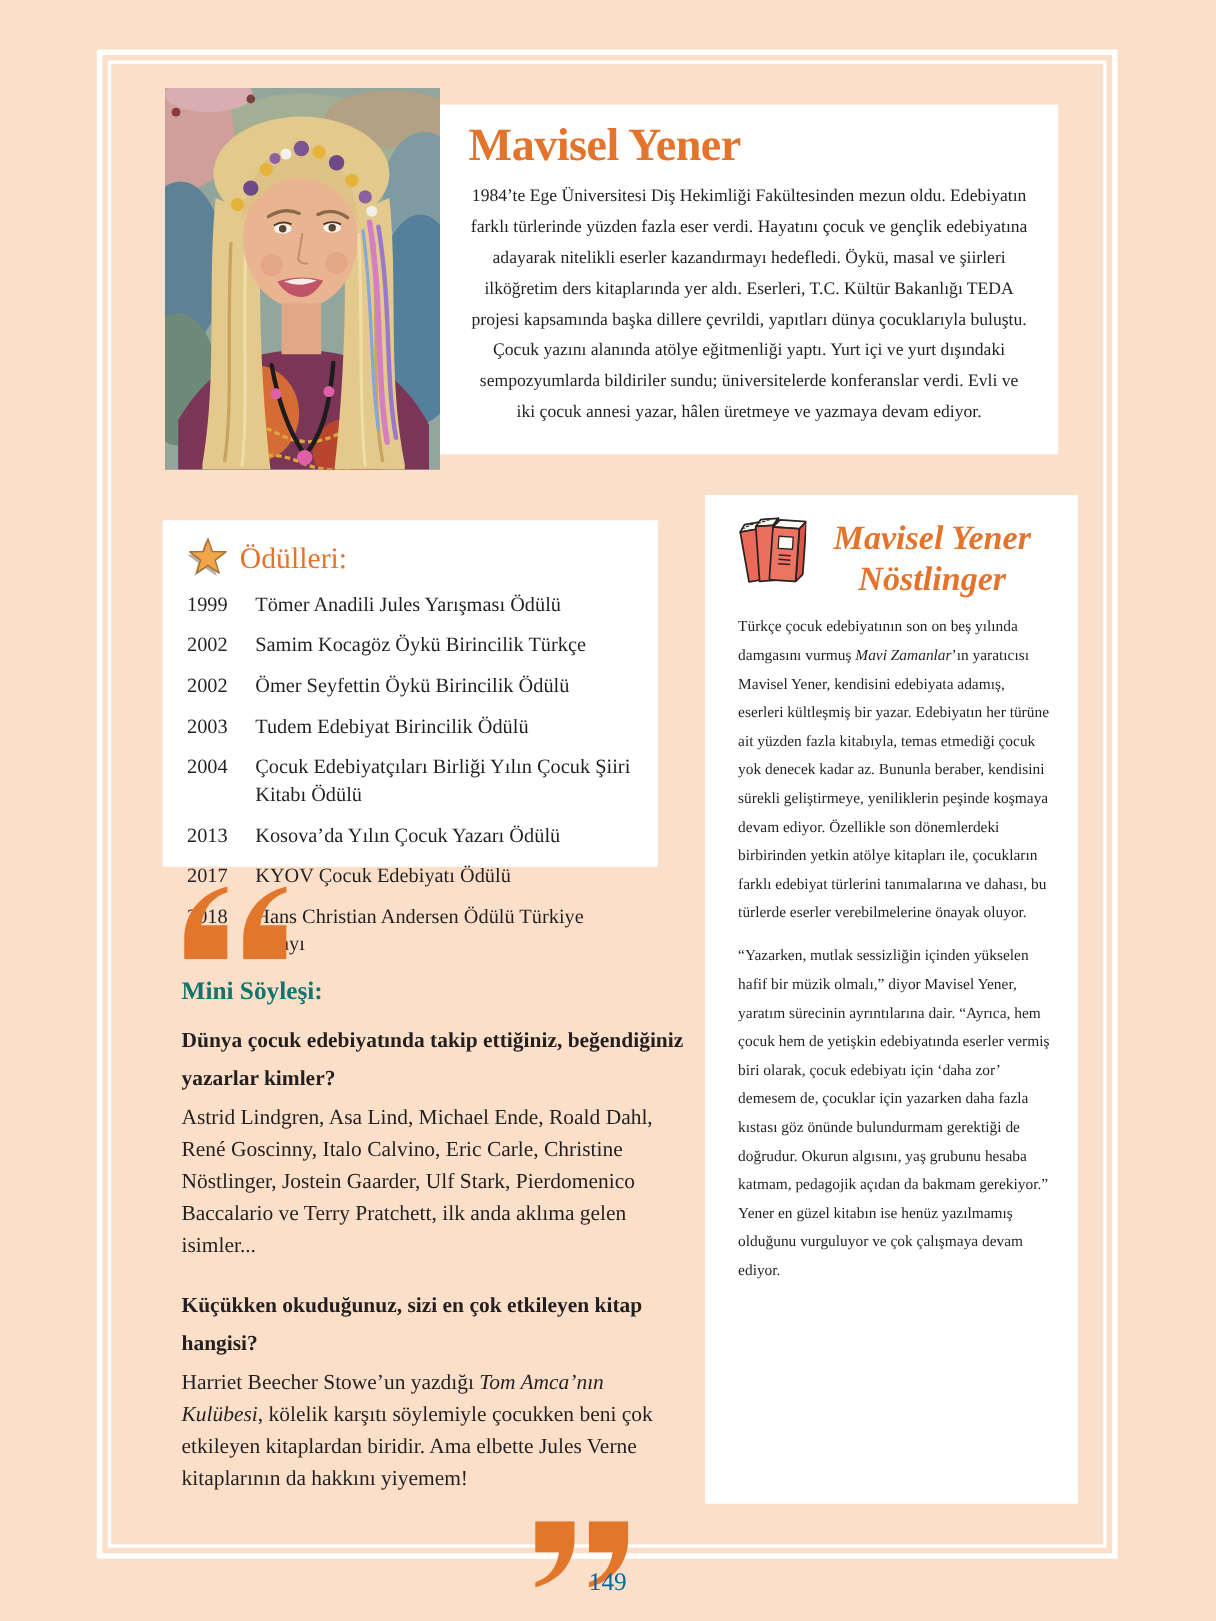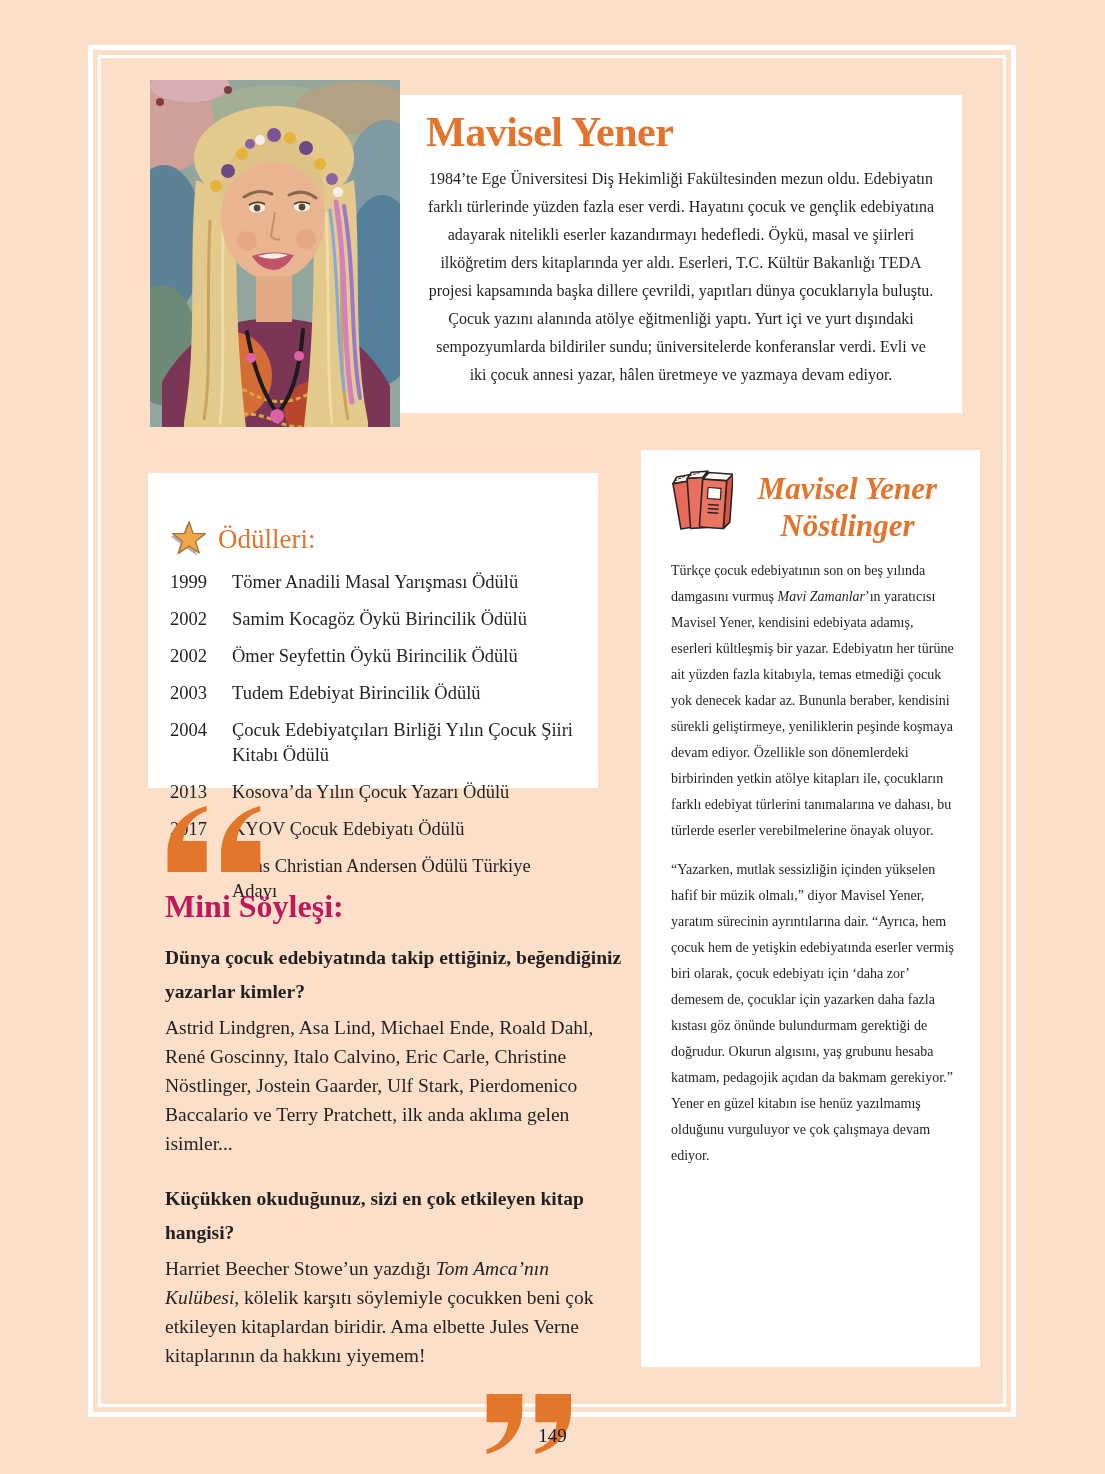--- a/index.html
+++ b/index.html
@@ -39,34 +39,34 @@
     position:absolute; left:150px; top:80px; width:250px; height:347px;
     overflow:hidden; background:#93a69e;
   }
   .photo svg { display:block; }
 
   
   .awards-box {
     position:absolute; left:148px; top:473px; width:450px; height:315px;
     background:#ffffff; padding:15px 18px 0 22px;
   }
-  .awards-header { display:flex; align-items:center; gap:10px; margin-bottom:12px;margin-top:32px; }
+  .awards-header { display:flex; align-items:center; gap:10px; margin-bottom:12px; }
   .awards-title { font-size:27px; color:#e4742c; font-weight:normal; }
   .awards-list { display:grid; grid-template-columns:50px 1fr; row-gap:3.5px; column-gap:0;gap:12px; }
   .award-year { font-size:18.5px; line-height:25px; }
   .award-name { font-size:18.5px; line-height:25px; padding-right:6px; }
 
   
   .interview {
     position:absolute; left:165px; top:806px; width:458px;
   }
   .quote-icon { display:block; }
   .quote-open { margin-bottom:16px; }
   .interview-title {
-    font-size:32px; font-weight:bold; color:#be185d; margin-bottom:16px;
+    font-size:23px; font-weight:bold; color:#0f766e; margin-bottom:16px;
   }
   .qa-q { font-size:19.5px; font-weight:bold; line-height:34px; margin-bottom:4px; }
   .qa-a { font-size:19.5px; line-height:29px; margin-bottom:24px; }
   .quote-close-wrap { display:flex; justify-content:flex-end; padding-right:50px; margin-top:2px; }
 
   
   .lit-box {
     position:absolute; left:641px; top:450px; width:339px; min-height:917px;
     background:#ffffff; padding:16px 24px 20px 30px;
   }
@@ -74,21 +74,21 @@
   .lit-heading {
     flex:1; text-align:center; font-style:italic; font-weight:bold;
     color:#e4742c; font-size:31px; line-height:37px; padding-top:4px;
   }
   .lit-para { font-size:14px; line-height:26px; }
   .lit-para + .lit-para { margin-top:13px; }
 
   
   .page-number {
     position:absolute; left:0; top:1425px; width:100%;
-    text-align:center; font-size:19px; color:#0f172a;
+    text-align:center; font-size:23px; color:#0369a1;
   }
 </style>
 </head>
 <body>
 
 <div class="page">
 
   <div class="frame-outer"></div>
   <div class="frame-inner"></div>
 
@@ -170,23 +170,23 @@
   <div class="awards-box">
     <div class="awards-header">
       <svg width="38" height="38" viewBox="0 0 44 44">
         <path d="M22,2 L26.7,15.5 L41,15.8 L29.6,24.5 L33.8,38.2 L22,30 L10.2,38.2 L14.4,24.5 L3,15.8 L17.3,15.5 Z" transform="translate(-2.5,3)" fill="#b5aea6"></path>
         <path d="M22,2 L26.7,15.5 L41,15.8 L29.6,24.5 L33.8,38.2 L22,30 L10.2,38.2 L14.4,24.5 L3,15.8 L17.3,15.5 Z" fill="#f1a64c" stroke="#a8712f" stroke-width="1.5" stroke-linejoin="round"></path>
       </svg>
       <h2 class="awards-title">Ödülleri:</h2>
     </div>
     <div class="awards-list">
       <div class="award-year">1999</div>
-      <div class="award-name">Tömer Anadili Masal Yarışması Ödülü</div>
+      <div class="award-name">Tömer Anadili Jules Yarışması Ödülü</div>
       <div class="award-year">2002</div>
-      <div class="award-name">Samim Kocagöz Öykü Birincilik Ödülü</div>
+      <div class="award-name">Samim Kocagöz Öykü Birincilik Türkçe</div>
       <div class="award-year">2002</div>
       <div class="award-name">Ömer Seyfettin Öykü Birincilik Ödülü</div>
       <div class="award-year">2003</div>
       <div class="award-name">Tudem Edebiyat Birincilik Ödülü</div>
       <div class="award-year">2004</div>
       <div class="award-name">Çocuk Edebiyatçıları Birliği Yılın Çocuk Şiiri Kitabı Ödülü</div>
       <div class="award-year">2013</div>
       <div class="award-name">Kosova’da Yılın Çocuk Yazarı Ödülü</div>
       <div class="award-year">2017</div>
       <div class="award-name">KYOV Çocuk Edebiyatı Ödülü</div>

